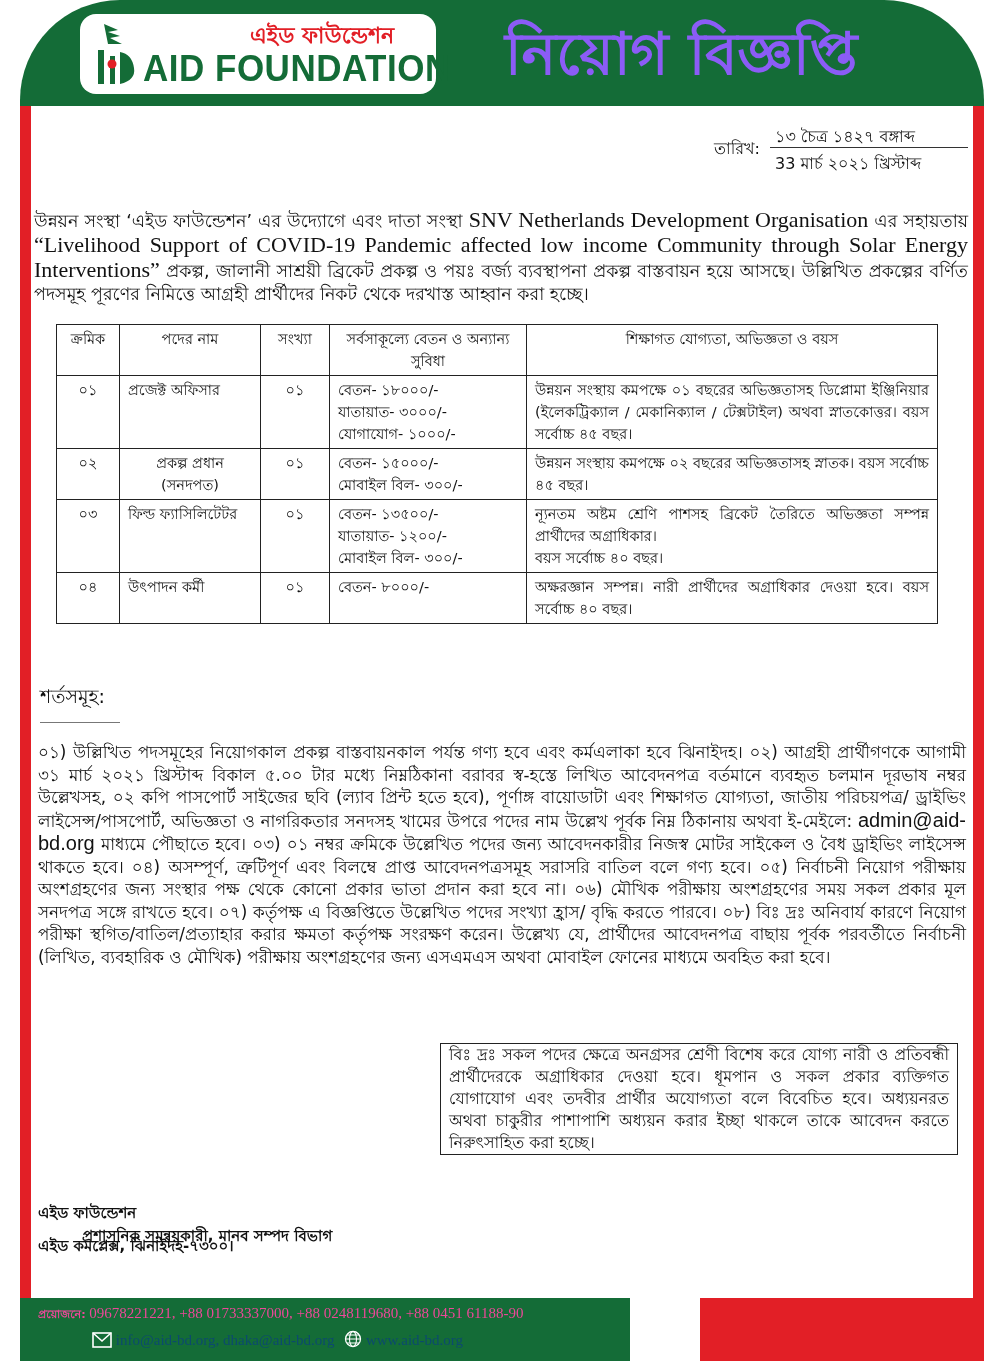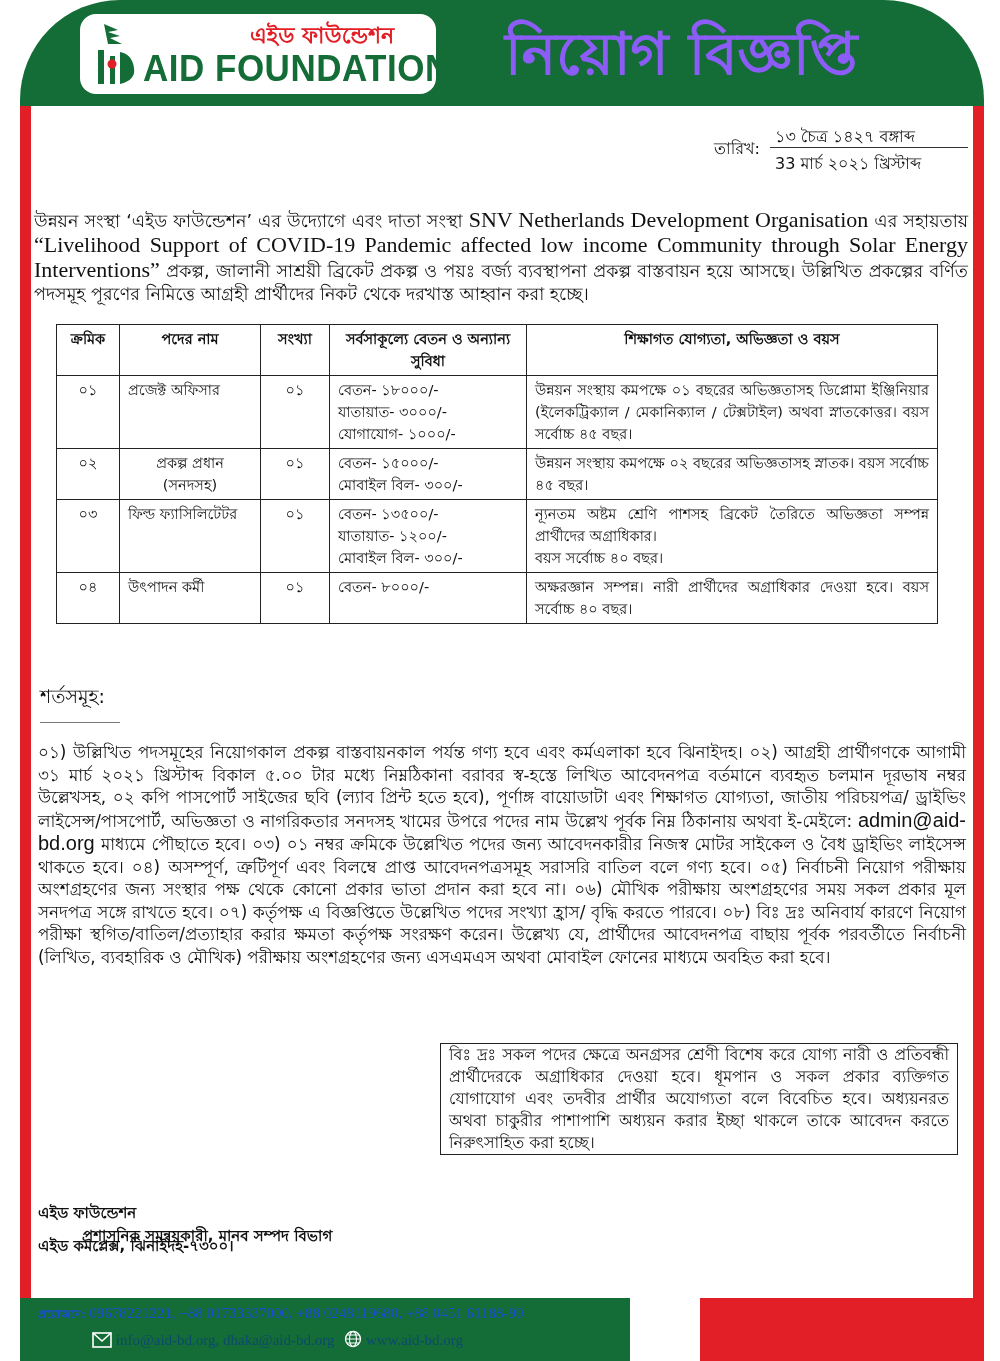--- a/index.html
+++ b/index.html
@@ -28,21 +28,21 @@
   .date-rule { left: 770px; top: 147px; width: 198px; height: 1px; background: #333; }
   .date-en { left: 775px; top: 151px; font-size: 16px; }
 
   
   .intro { left: 34px; top: 208px; width: 934px; font-size: 17.5px; line-height: 23px; text-align: justify; }
   .intro .en { font-family: "Liberation Serif", serif; font-size: 22px; }
 
   
   table.jobs { position: absolute; left: 56px; top: 324px; width: 882px; border-collapse: collapse; font-size: 14.5px; }
   table.jobs th, table.jobs td { border: 1.4px solid #222; vertical-align: top; padding: 3px 8px; line-height: 22px; }
-  table.jobs th { font-weight: bold; text-align: center; }
+  table.jobs th { font-weight: normal; text-align: center; }
   .c-sl { width: 46px; text-align: center; }
   .c-name { width: 124px; }
   .c-count { width: 52px; text-align: center; }
   .c-sal { width: 180px; }
   td.qual { text-align: justify; }
   .center { text-align: center; }
 
   
   .cond-title { left: 40px; top: 682px; font-size: 19px; padding-bottom: 8px; border-bottom: 1.5px solid #777; width: 80px; }
   .cond-body { left: 38px; top: 741px; width: 928px; font-size: 16.8px; line-height: 22.5px; text-align: justify; }
@@ -53,21 +53,21 @@
   .note { left: 440px; top: 1043px; width: 500px; padding: 0 8px; border: 1.5px solid #222;
           font-size: 16px; line-height: 22px; text-align: justify; }
 
   
   .sig { left: 38px; font-size: 15px; font-weight: bold; }
 
   
   .foot-green { left: 20px; top: 1298px; width: 610px; height: 63px; background: #146c37; }
   .foot-red { left: 700px; top: 1298px; width: 284px; height: 63px; background: #e21f26; }
   .foot-dove { left: 620px; top: 1290px; width: 120px; height: 71px; }
-  .foot-line1 { left: 38px; top: 1305px; color: #1d4ed8; font-size: 15px; white-space: nowrap; font-family: "Liberation Serif", serif; }
+  .foot-line1 { left: 38px; top: 1305px; color: #ec4899; font-size: 15px; white-space: nowrap; font-family: "Liberation Serif", serif; }
   .foot-line1 .lbl { font-family: "DejaVu Sans", sans-serif; font-size: 11px; font-weight: bold; }
   .foot-line2 { left: 92px; top: 1330px; color: #0c4a6e; font-size: 15px; white-space: nowrap; font-family: "Liberation Serif", serif; }
   .ic { display: inline-block; vertical-align: -3px; }
 </style>
 </head>
 <body>
 
 <div class="abs header"></div>
 <div class="abs logo-box"></div>
 <svg class="abs logo-mark" viewBox="0 0 40 66">
@@ -110,21 +110,21 @@
         <div>বেতন- ১৮০০০/-</div>
         <div>যাতায়াত- ৩০০০/-</div>
         <div>যোগাযোগ- ১০০০/-</div>
       </td>
       <td class="qual">উন্নয়ন সংস্থায় কমপক্ষে ০১ বছরের অভিজ্ঞতাসহ ডিপ্লোমা ইঞ্জিনিয়ার (ইলেকট্রিক্যাল / মেকানিক্যাল / টেক্সটাইল) অথবা স্নাতকোত্তর। বয়স সর্বোচ্চ ৪৫ বছর।</td>
     </tr>
     <tr>
       <td class="c-sl">০২</td>
       <td class="center">
         <div>প্রকল্প প্রধান</div>
-        <div>(সনদসহ)</div>
+        <div>(সনদপত)</div>
       </td>
       <td class="c-count">০১</td>
       <td>
         <div>বেতন- ১৫০০০/-</div>
         <div>মোবাইল বিল- ৩০০/-</div>
       </td>
       <td class="qual">উন্নয়ন সংস্থায় কমপক্ষে ০২ বছরের অভিজ্ঞতাসহ স্নাতক। বয়স সর্বোচ্চ ৪৫ বছর।</td>
     </tr>
     <tr>
       <td class="c-sl">০৩</td>

